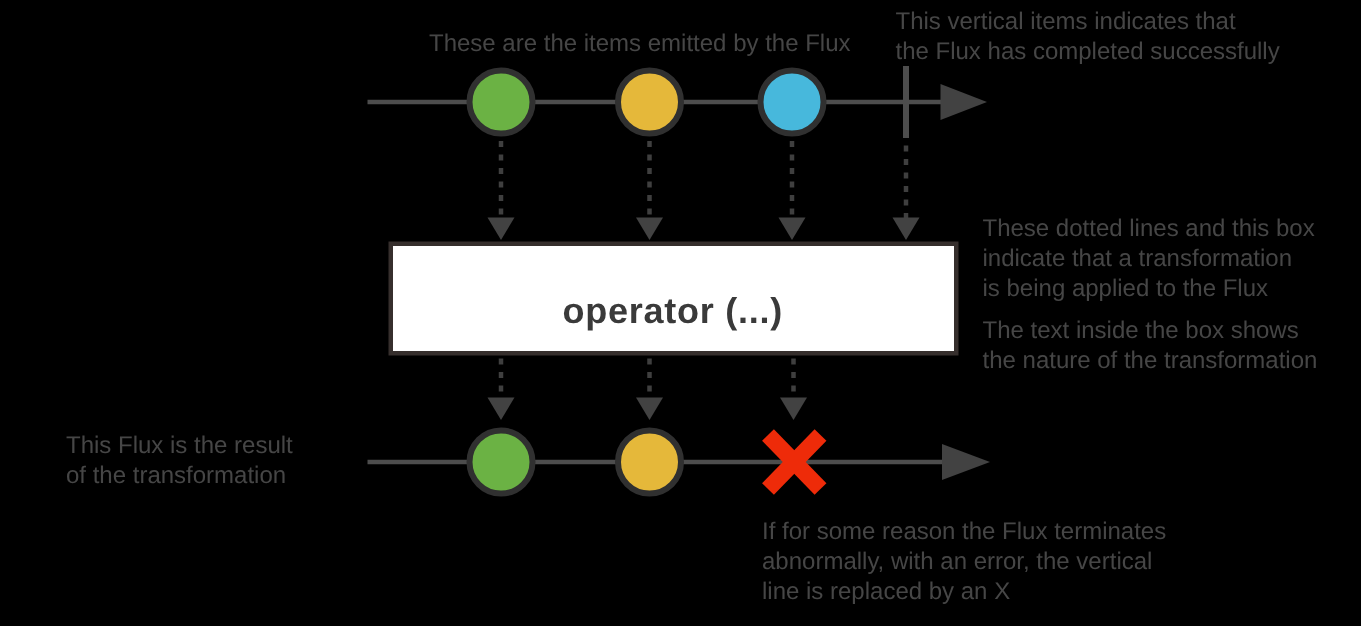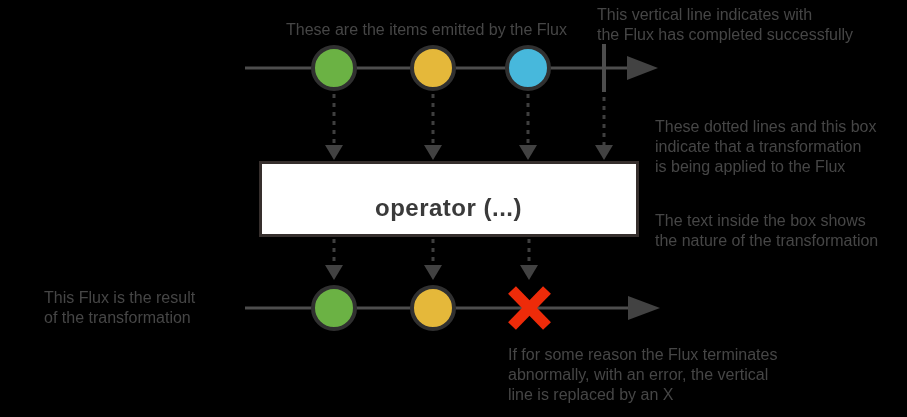--- a/index.html
+++ b/index.html
@@ -50,21 +50,21 @@
     justify-content: center;
     color: #3a3a3a;
     font-size: 24px;
     font-weight: bold;
     letter-spacing: 0.5px;
   }
 
   .t-timeline { left: 6px;   top: 46px;  width: 224px; }
   .t-items    { left: 286px; top: 20px;  width: 300px; }
   .t-complete { left: 597px; top: 5px; }
-  .t-transform{ left: 655px; top: 117px; }
+  .t-transform{ left: 655px; top: 143px; }
   .t-boxtext  { left: 655px; top: 211px; }
   .t-result   { left: 44px;  top: 288px; width: 200px; }
   .t-error    { left: 508px; top: 345px; }
 </style>
 </head>
 <body>
 
 <div class="stage">
 
   <svg width="907" height="417" viewBox="0 0 907 417">
@@ -103,21 +103,21 @@
 
     <g>
       <line class="x-stroke" x1="512" y1="290" x2="547" y2="326" stroke="#ee2b09"></line>
       <line class="x-stroke" x1="547" y1="290" x2="512" y2="326" stroke="#ee2b09"></line>
     </g>
   </svg>
 
 
   <div class="caption center t-items">These are the items emitted by the Flux</div>
 
-  <div class="caption t-complete">This vertical line indicates with
+  <div class="caption t-complete">This vertical items indicates that
 the Flux has completed successfully</div>
 
   <div class="caption t-transform">These dotted lines and this box
 indicate that a transformation
 is being applied to the Flux</div>
 
   <div class="caption t-boxtext">The text inside the box shows
 the nature of the transformation</div>
 
   <div class="caption center t-result">This Flux is the result

